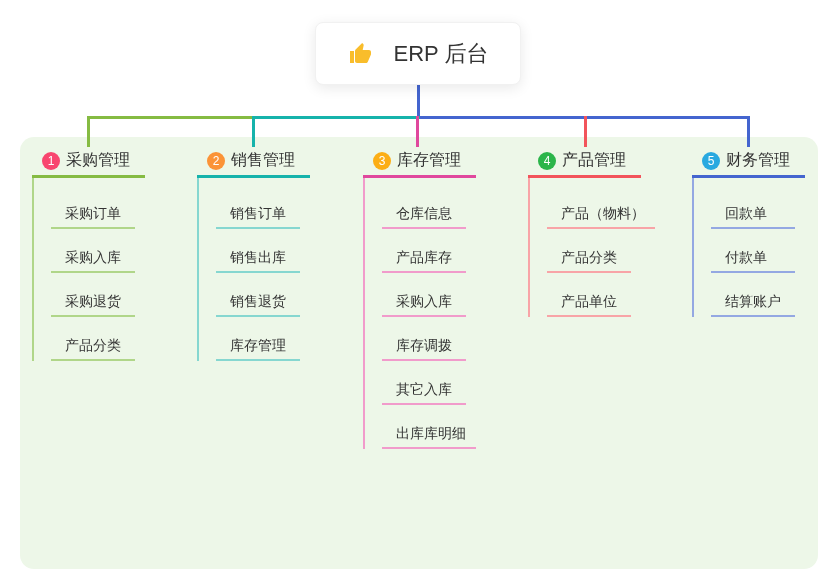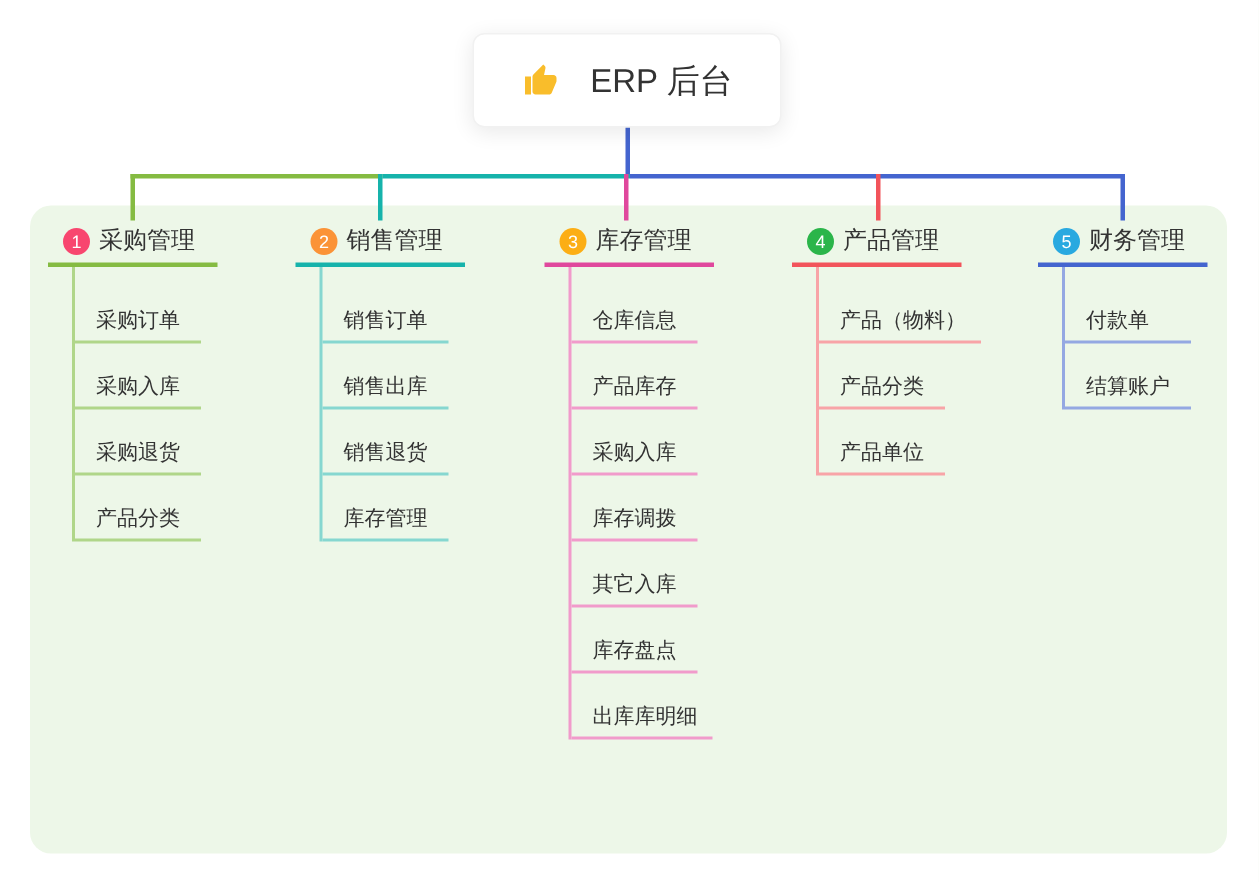--- a/index.html
+++ b/index.html
@@ -42,21 +42,21 @@
   .br-3 { left:528px; }
   .br-4 { left:692px; }
 
   .btitle { display:flex; align-items:center; height:29px; cursor:pointer; }
   .badge { width:18px; height:18px; margin-left:10px; border-radius:50%;
            background:var(--bc); color:#fff; font-size:12px; line-height:18px;
            text-align:center; flex:0 0 auto; }
   .btext { margin-left:6px; font-size:16px; font-weight:500; color:#333; white-space:nowrap; }
   .bline { width:113px; height:3px; background:var(--c); }
 
-  .children { margin-left:16px; border-left:2px solid var(--lc); width:max-content; }
+  .children { margin-left:0; border-left:2px solid var(--lc); width:max-content;padding-left:17px; }
   .child { height:44px; min-width:84px; width:max-content;
            padding:0 10px 4px 14px; display:flex; align-items:flex-end;
            border-bottom:2px solid var(--lc); font-size:14px; color:#333;
            white-space:nowrap; cursor:pointer; }
   .child:first-child { height:51px; }
 </style>
 </head>
 <body>
 
 <div class="stage">
@@ -113,21 +113,20 @@
       <span class="badge">3</span>
       <span class="btext">库存管理</span>
     </div>
     <div class="bline"></div>
     <div class="children">
       <div class="child">仓库信息</div>
       <div class="child">产品库存</div>
       <div class="child">采购入库</div>
       <div class="child">库存调拨</div>
       <div class="child">其它入库</div>
-      <div class="child">库存盘点</div>
       <div class="child">出库库明细</div>
     </div>
   </div>
 
   <div class="branch br-3" style="--c: #f2545b; --lc: #f8a4a7; --bc: #2bb54a;">
     <div class="btitle">
       <span class="badge">4</span>
       <span class="btext">产品管理</span>
     </div>
     <div class="bline"></div>
@@ -138,18 +137,19 @@
     </div>
   </div>
 
   <div class="branch br-4" style="--c: #4465cf; --lc: #94a8e2; --bc: #29a9e0;">
     <div class="btitle">
       <span class="badge">5</span>
       <span class="btext">财务管理</span>
     </div>
     <div class="bline"></div>
     <div class="children">
+      <div class="child">回款单</div>
       <div class="child">付款单</div>
       <div class="child">结算账户</div>
     </div>
   </div>
 
 </div>
 
 </body></html>

